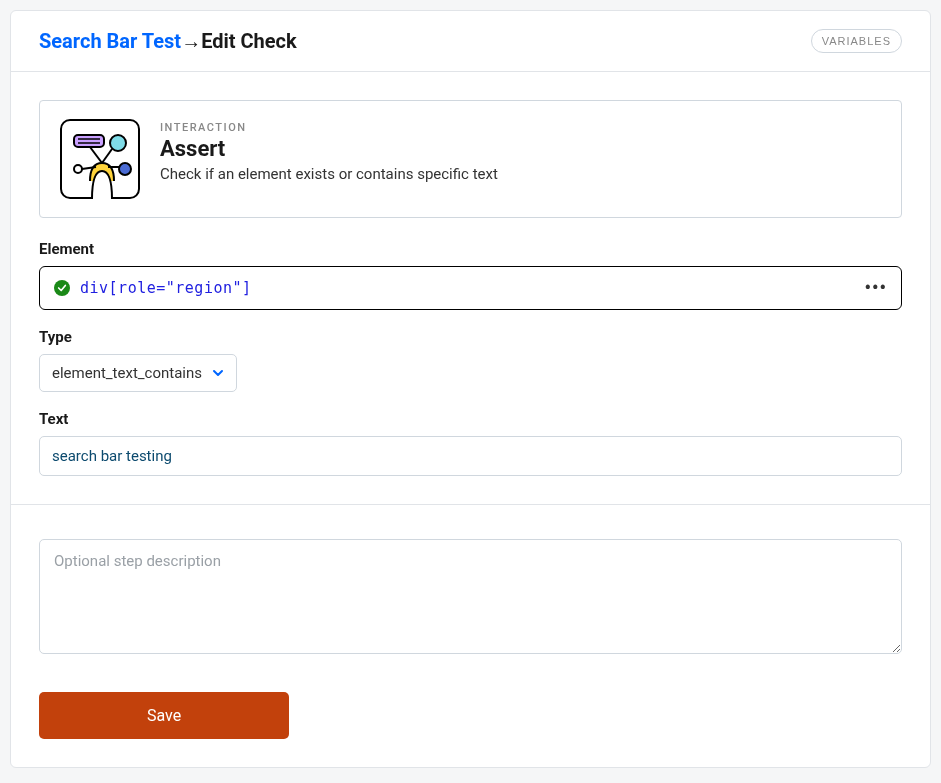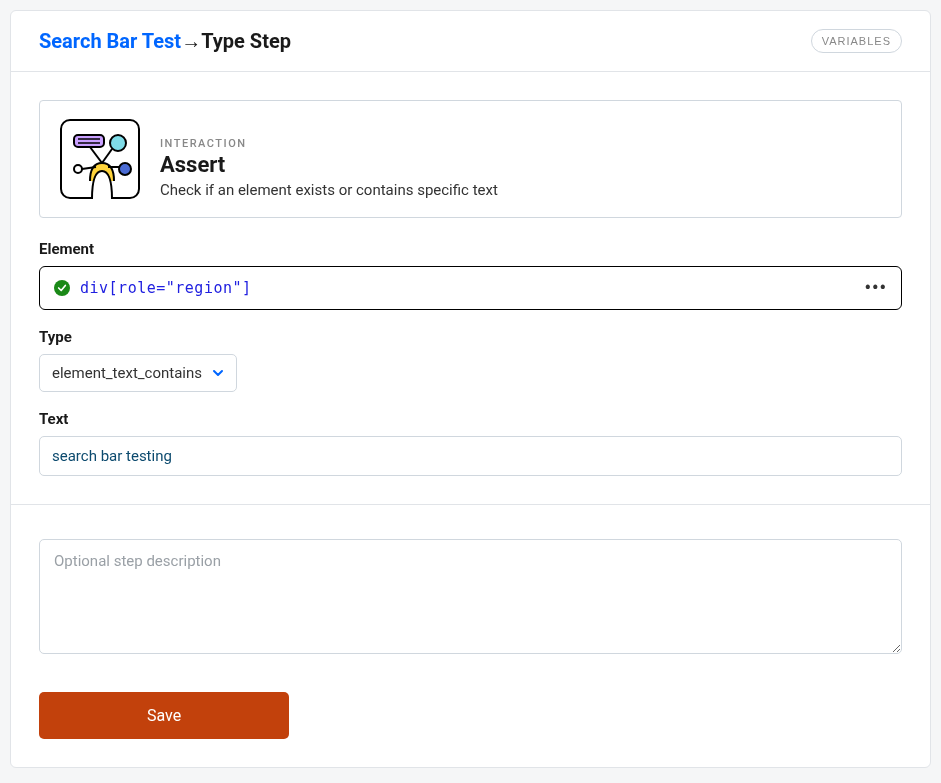--- a/index.html
+++ b/index.html
@@ -59,21 +59,21 @@
     }
     .card-body {
       padding: 28px 28px 0 28px;
     }
     .interaction-box {
       border: 1px solid #d0d7de;
       border-radius: 4px;
       padding: 18px 20px;
       display: flex;
       gap: 20px;
-      align-items: flex-end;
+      align-items: flex-start;
       margin-bottom: 22px;
     }
     .interaction-icon {
       width: 80px;
       height: 80px;
       border: 2px solid #000;
       border-radius: 10px;
       flex-shrink: 0;
       background: #fff;
       position: relative;
@@ -210,21 +210,21 @@
   </style>
 </head>
 <body>
 
 <div class="card">
 
   <div class="card-header">
     <div class="breadcrumb">
       <a class="breadcrumb-link">Search Bar Test</a>
       <span class="breadcrumb-arrow">→</span>
-      <span class="breadcrumb-current">Type Step</span>
+      <span class="breadcrumb-current">Edit Check</span>
     </div>
     <button class="variables-btn">VARIABLES</button>
   </div>
 
   <div class="card-body">
 
     <div class="interaction-box">
       <div class="interaction-icon">
         <svg viewBox="0 0 80 80" width="80" height="80" style="position:absolute;top:0;left:0;">
           <rect x="12" y="14" width="30" height="12" rx="4" fill="#c9a0ff" stroke="#000" stroke-width="2"></rect>

